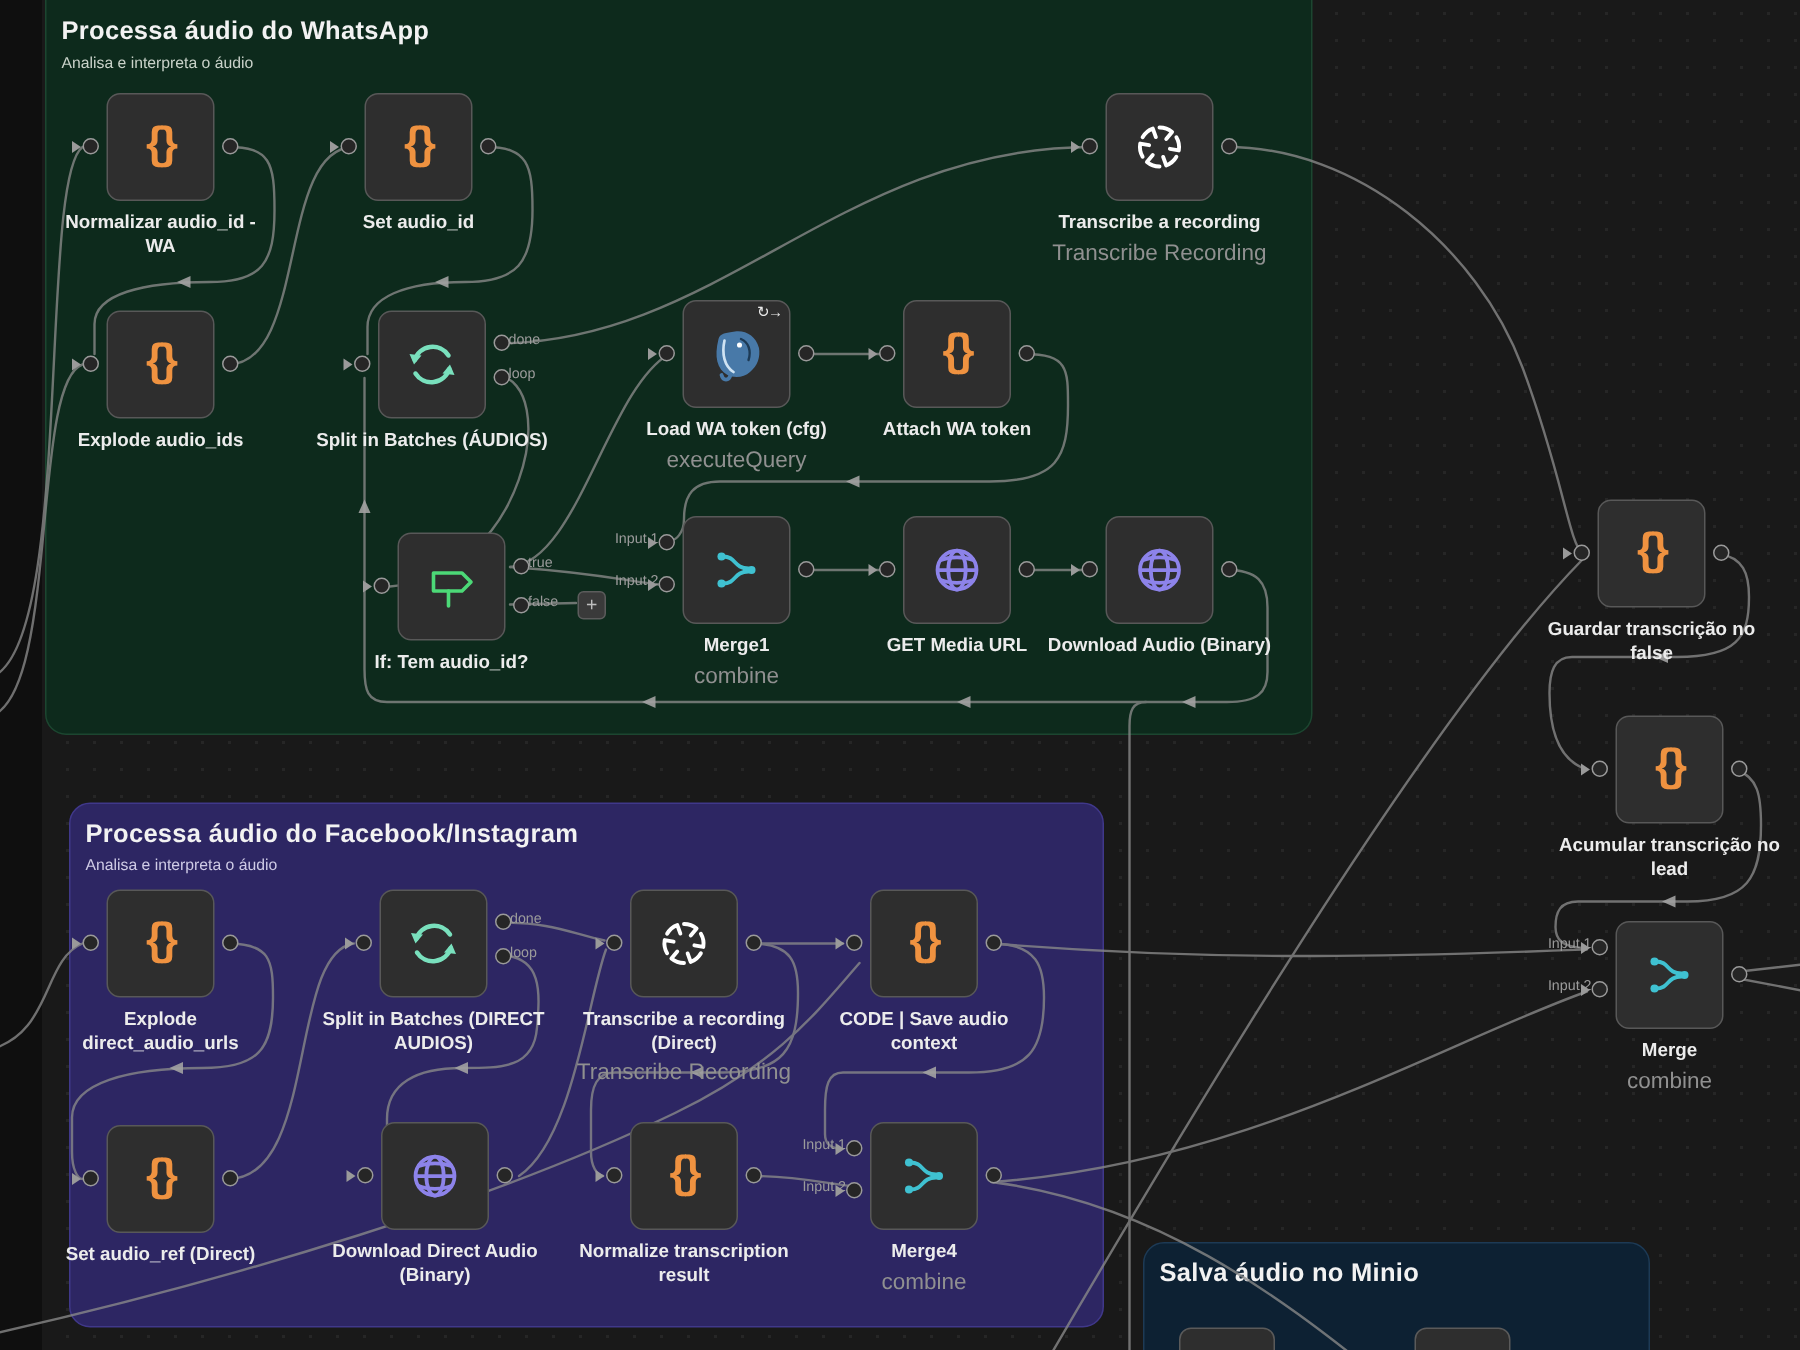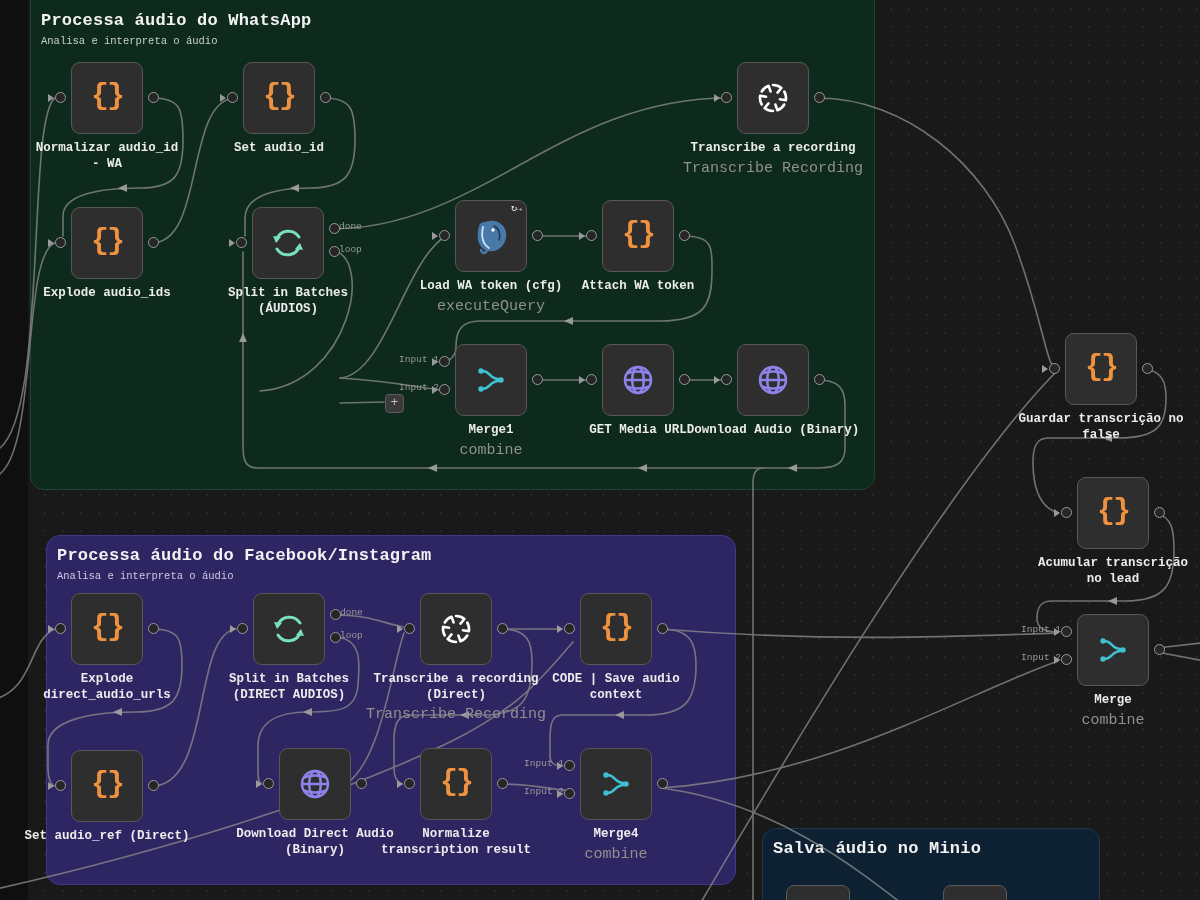--- a/index.html
+++ b/index.html
@@ -1,20 +1,20 @@
 <!DOCTYPE html>
 <html><head>
 <meta charset="utf-8">
 <style>
   html,body{margin:0;padding:0;background:#0e0e0e;}
   #canvas{position:relative;width:1200px;height:900px;overflow:hidden;
     background-color:#191919;
     background-image:radial-gradient(#262626 1.2px, transparent 1.3px);
     background-size:18px 18px;
-    font-family:Liberation Mono, monospace;}
+    font-family:Liberation Sans, sans-serif;}
   #gutter{position:absolute;left:0;top:0;width:28px;height:900px;background:#0f0f0f;z-index:1;}
   .group{position:absolute;border-radius:14px;z-index:1;box-sizing:border-box;}
   .group.wa{left:30px;top:-34px;width:845px;height:524px;background:#0d2a1c;border:1px solid #1c4630;}
   .group.fb{left:30px;top:535px;width:690px;height:350px;background:#2d2663;border:1px solid #40388a;margin-left:16px;}
   .group.minio{left:762px;top:828px;width:338px;height:90px;background:#0d2133;border:1px solid #1d3a55;}
   .gtitle{font-size:17px;font-weight:700;color:#f2f2f2;padding:10px 12px 0 10px;letter-spacing:.2px;}
   .group.wa .gtitle{padding-top:44px;}
   .gsub{font-size:10.5px;color:#c9d2c9;padding:5px 12px 0 10px;}
   .group.fb .gsub{color:#cfcbe6;}
   svg.edges{position:absolute;left:0;top:0;z-index:2;pointer-events:none;}
@@ -219,20 +219,38 @@
       </svg>
     </div>
     <span class="port pin"></span>
     <span class="port pout"></span>
     <div class="nmeta">
       <div class="nlabel w190">Transcribe a recording</div>
       <div class="nsub">Transcribe Recording</div>
     </div>
   </div>
 
+  <div class="node" style="left:265px;top:355px">
+    <div class="nbox">
+      <svg width="34" height="34" viewBox="-17 -17 34 34">
+        <g stroke="#4cd977" stroke-width="2.4" fill="none" stroke-linejoin="round" stroke-linecap="round">
+          <path d="M-12,-9 H7 L13,-3 L7,3 H-12 Z"></path>
+          <path d="M-2,3 V13"></path>
+        </g>
+      </svg>
+    </div>
+    <span class="port pin"></span>
+    <span class="port pout ift"></span>
+    <span class="port pout iff"></span>
+    <span class="plabel lt">true</span>
+    <span class="plabel lf">false</span>
+    <div class="nmeta">
+        <div class="nlabel">If: Tem audio_id?</div>
+      </div>
+  </div>
 
   <div class="plusbtn">+</div>
 
   <div class="node" style="left:455px;top:344px">
     <div class="nbox">
       <svg width="34" height="34" viewBox="-17 -17 34 34">
         <g stroke="#3fc1d1" stroke-width="2.6" fill="none" stroke-linecap="round">
           <path d="M-9,-9 C0,-9 -2,-1 8,-1"></path>
           <path d="M-9,9 C0,9 -2,1 8,1"></path>
         </g>
@@ -409,21 +427,21 @@
     <div class="nbox">
         <span class="icon code">{}</span>
       </div>
     <span class="port pin"></span>
     <span class="port pout"></span>
     <div class="nmeta">
         <div class="nlabel">Set audio_ref (Direct)</div>
       </div>
   </div>
 
-  <div class="node" style="left:279px;top:748px">
+  <div class="node" style="left:254px;top:748px">
     <div class="nbox">
       <svg width="36" height="36" viewBox="-18 -18 36 36">
         <g stroke="#8d83ea" stroke-width="2.5" fill="none">
           <circle r="13"></circle>
             <ellipse rx="5.8" ry="13"></ellipse>
             <path d="M-13,0 H13"></path>
           <path d="M-11.3,-6.4 C-5,-9.2 5,-9.2 11.3,-6.4"></path>
             <path d="M-11.3,6.4 C-5,9.2 5,9.2 11.3,6.4"></path>
         </g>
       </svg>

